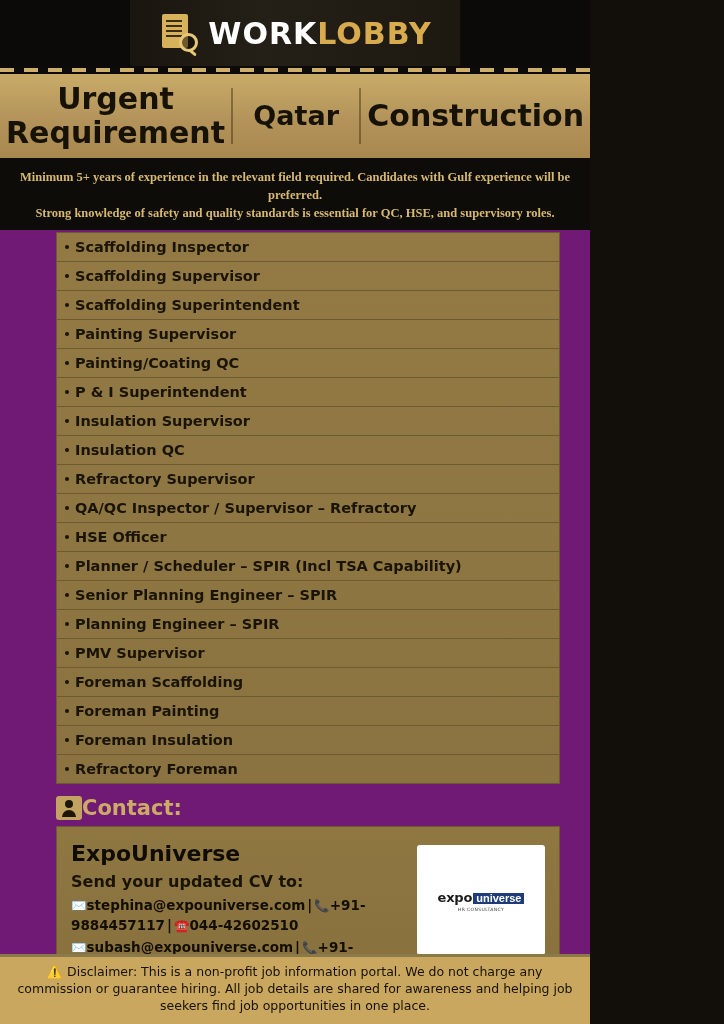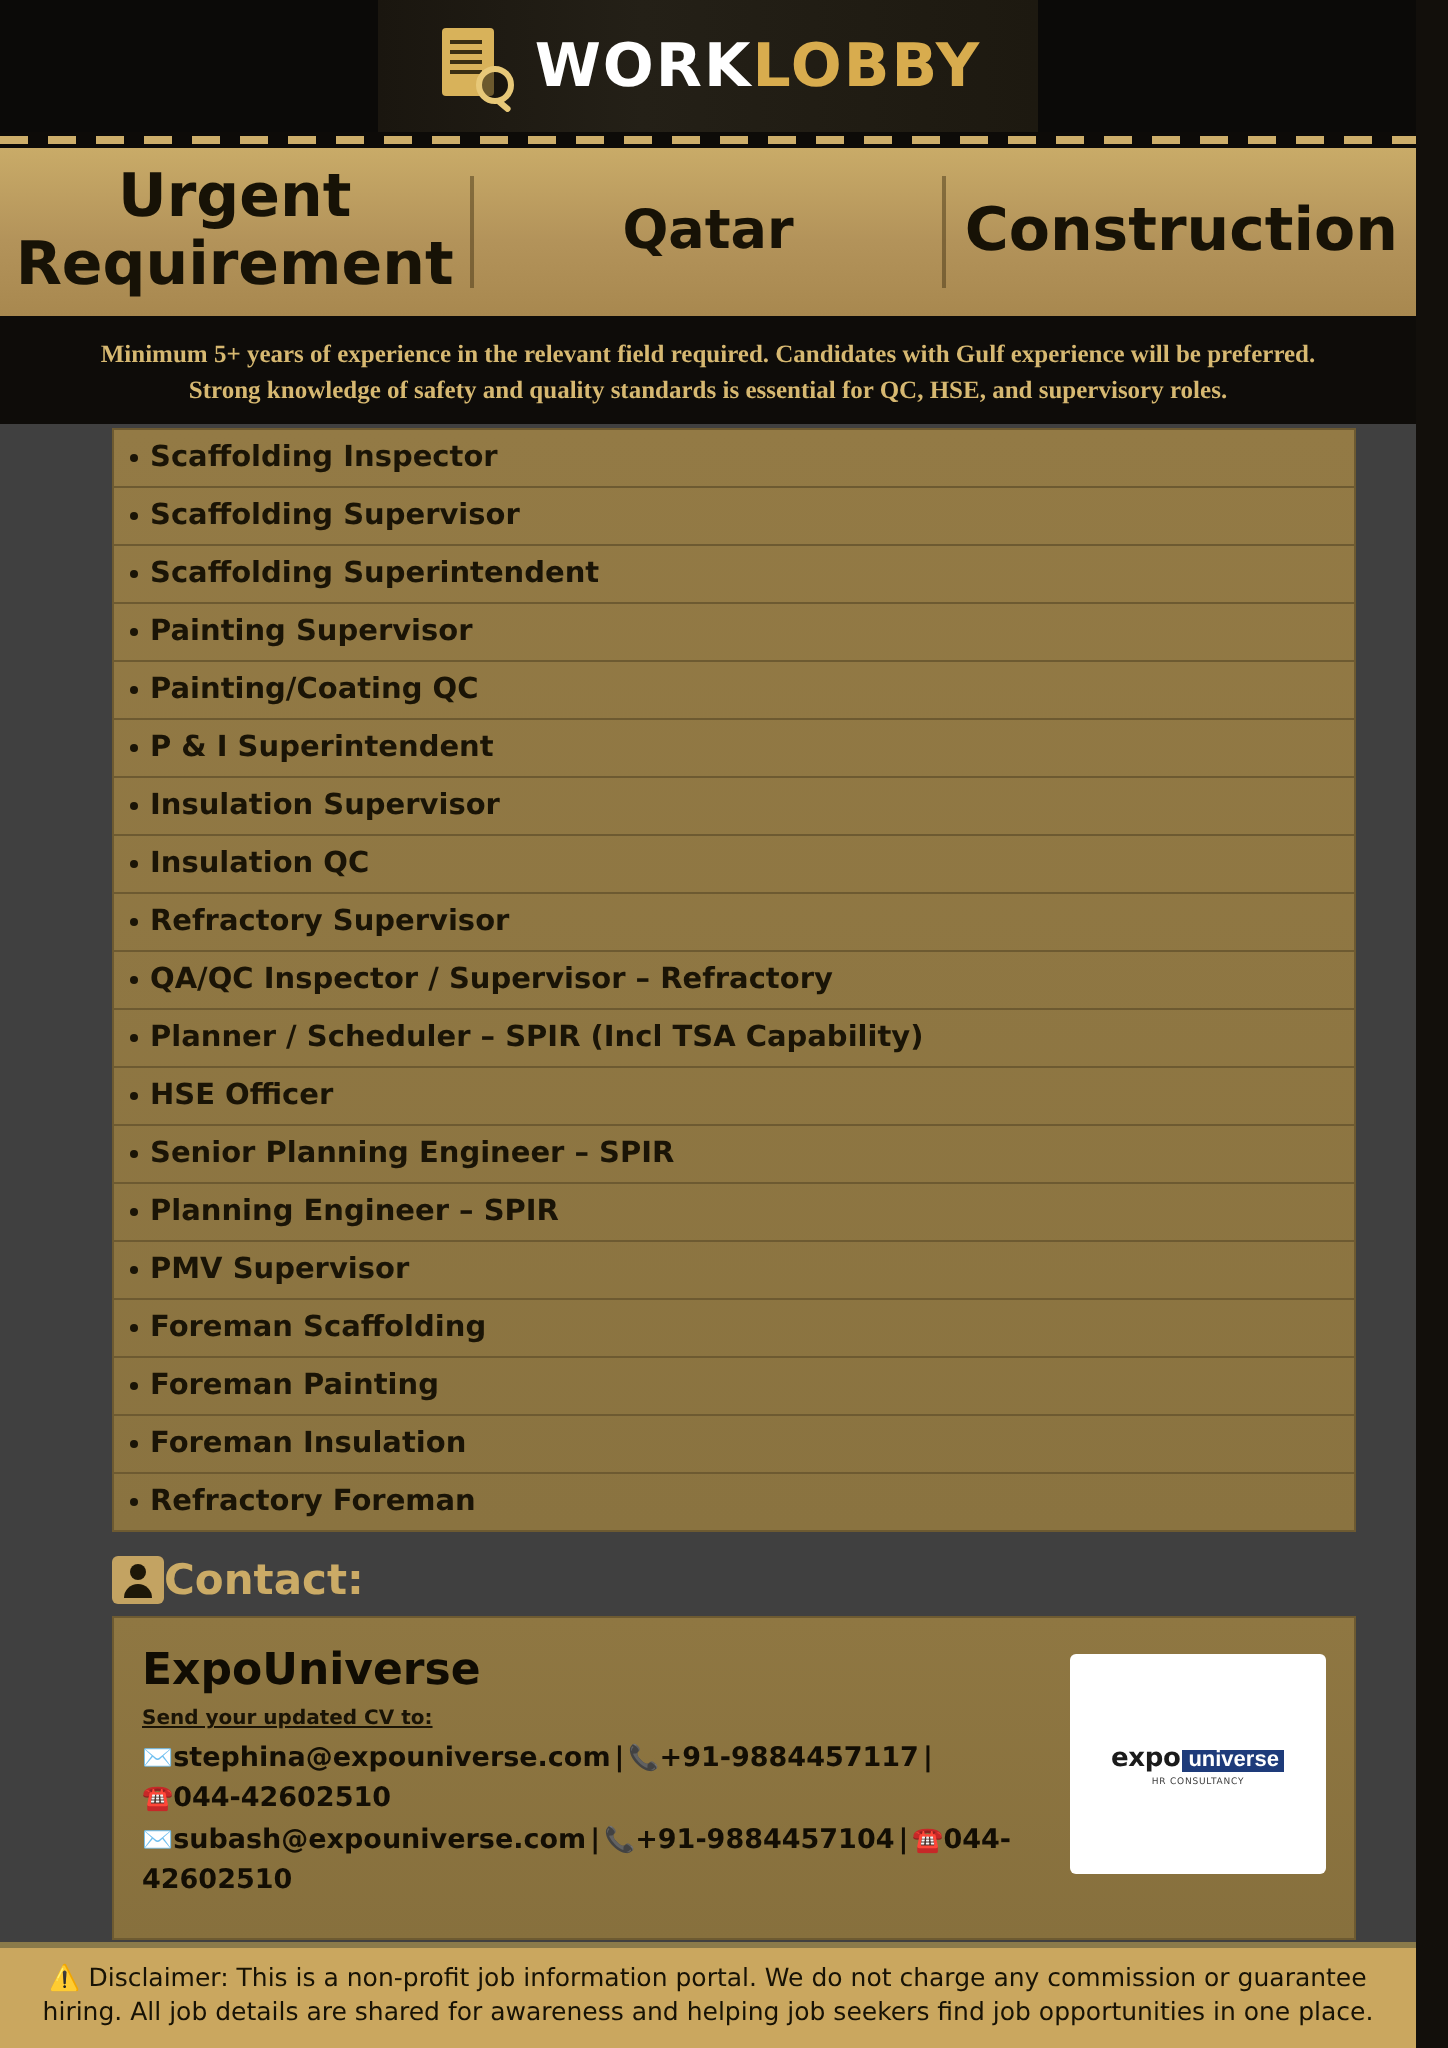--- a/index.html
+++ b/index.html
@@ -4,23 +4,23 @@
 <style>
   * { box-sizing: border-box; }
   html, body {
     margin: 0;
     padding: 0;
     background: #120f0b;
     font-family: "Liberation Sans", sans-serif;
   }
   .page {
     position: relative;
-    width: 708px;
+    width: 590px;
     height: 1024px;
-    background: #404040;
+    background: #701a75;
     overflow: hidden;
   }
 
   
   .logo-band {
     position: relative;
     height: 66px;
     background: #0b0a08;
     display: flex;
     align-items: center;
@@ -194,26 +194,25 @@
   }
   .card-left { flex: 1 1 auto; }
   .company {
     font-family: "DejaVu Sans", sans-serif;
     font-weight: bold;
     font-size: 22px;
     color: #100c03;
     margin-bottom: 6px;
   }
   .send-label {
-    font-size: 10px;
+    font-size: 16px;
     font-weight: bold;
     color: #1a1406;
     margin-bottom: 5px;
     font-family: "DejaVu Sans", sans-serif;
-    text-decoration: underline;
   }
   .contact-line {
     font-size: 13.5px;
     font-weight: bold;
     color: #130e04;
     line-height: 1.45;
     font-family: "DejaVu Sans", sans-serif;
     margin-bottom: 2px;
   }
   .contact-line .sep { padding: 0 2px; }
@@ -309,22 +308,22 @@
     <div class="job-row"><span class="bullet"></span><span>Scaffolding Inspector</span></div>
     <div class="job-row"><span class="bullet"></span><span>Scaffolding Supervisor</span></div>
     <div class="job-row"><span class="bullet"></span><span>Scaffolding Superintendent</span></div>
     <div class="job-row"><span class="bullet"></span><span>Painting Supervisor</span></div>
     <div class="job-row"><span class="bullet"></span><span>Painting/Coating QC</span></div>
     <div class="job-row"><span class="bullet"></span><span>P &amp; I Superintendent</span></div>
     <div class="job-row"><span class="bullet"></span><span>Insulation Supervisor</span></div>
     <div class="job-row"><span class="bullet"></span><span>Insulation QC</span></div>
     <div class="job-row"><span class="bullet"></span><span>Refractory Supervisor</span></div>
     <div class="job-row"><span class="bullet"></span><span>QA/QC Inspector / Supervisor – Refractory</span></div>
+    <div class="job-row"><span class="bullet"></span><span>HSE Officer</span></div>
     <div class="job-row"><span class="bullet"></span><span>Planner / Scheduler – SPIR (Incl TSA Capability)</span></div>
-    <div class="job-row"><span class="bullet"></span><span>HSE Officer</span></div>
     <div class="job-row"><span class="bullet"></span><span>Senior Planning Engineer – SPIR</span></div>
     <div class="job-row"><span class="bullet"></span><span>Planning Engineer – SPIR</span></div>
     <div class="job-row"><span class="bullet"></span><span>PMV Supervisor</span></div>
     <div class="job-row"><span class="bullet"></span><span>Foreman Scaffolding</span></div>
     <div class="job-row"><span class="bullet"></span><span>Foreman Painting</span></div>
     <div class="job-row"><span class="bullet"></span><span>Foreman Insulation</span></div>
     <div class="job-row"><span class="bullet"></span><span>Refractory Foreman</span></div>
   </div>
 
   <div class="contact-head">

